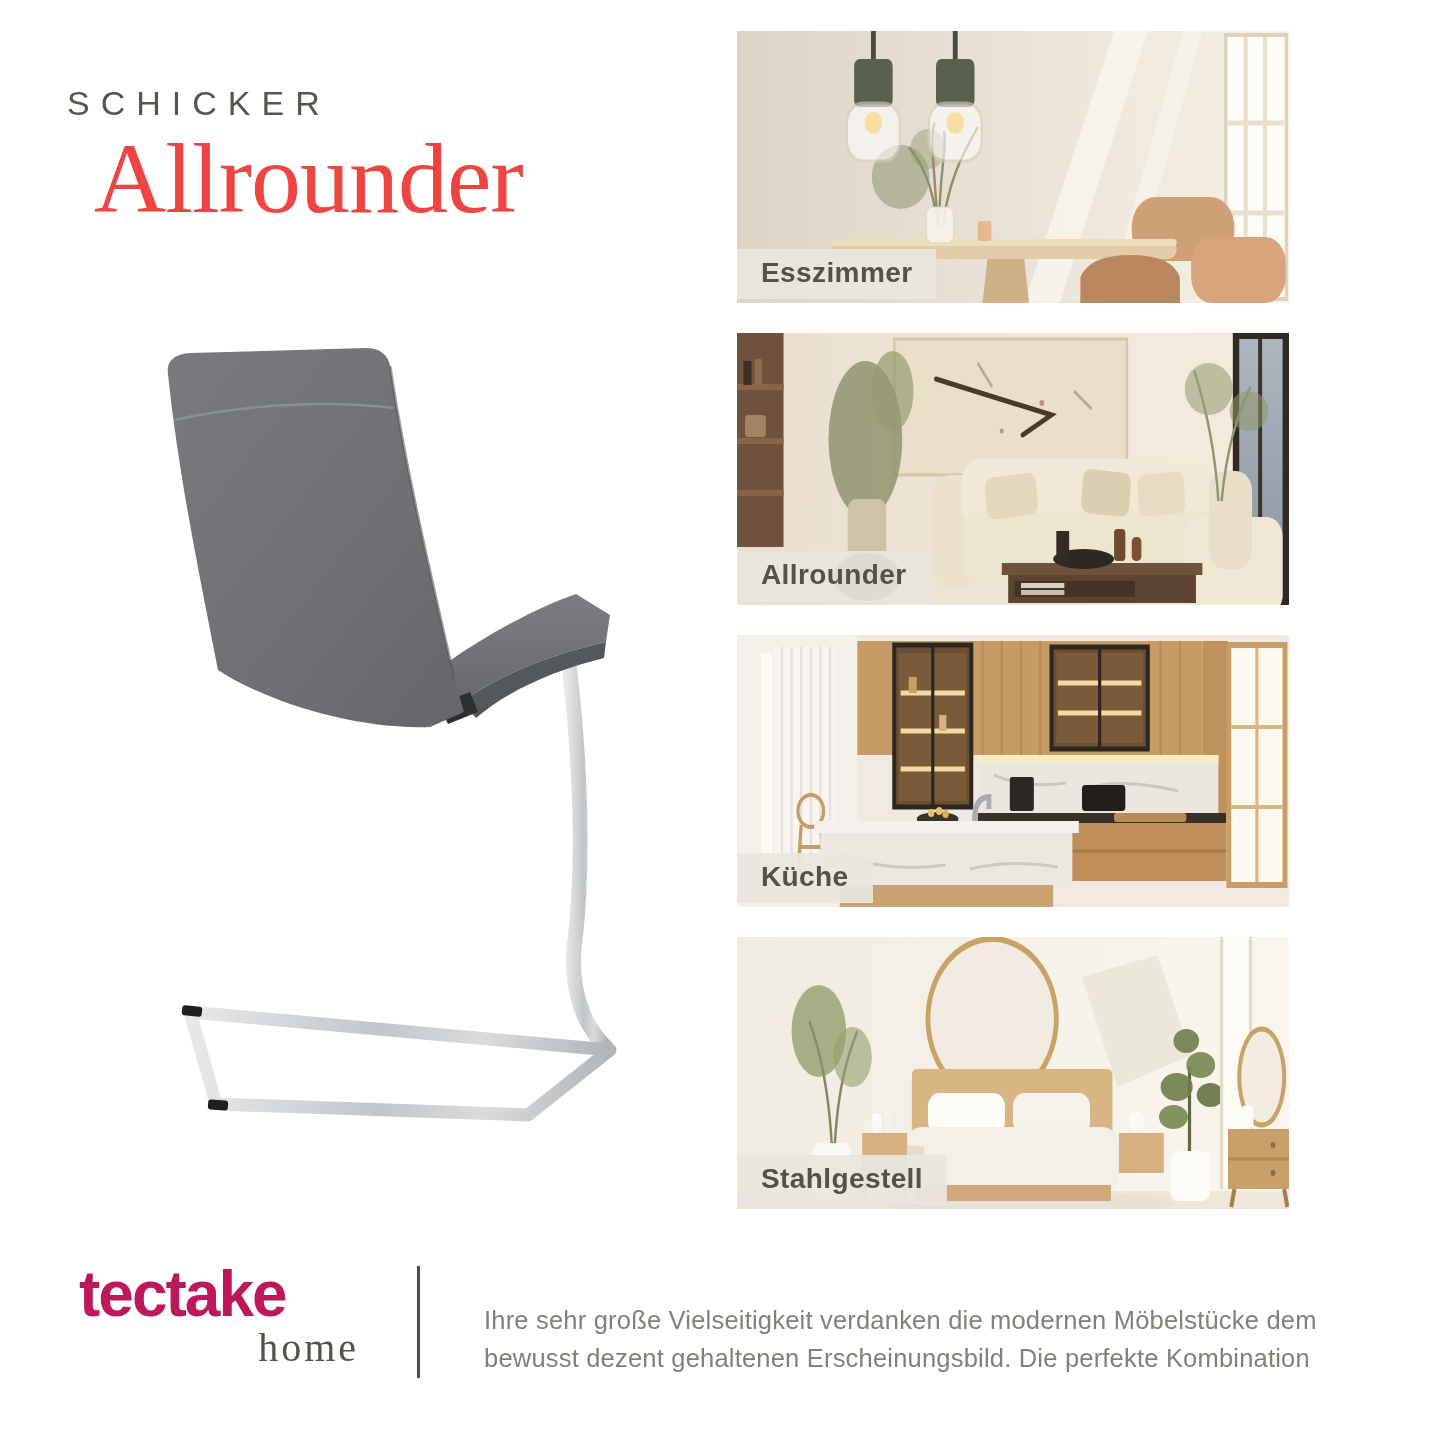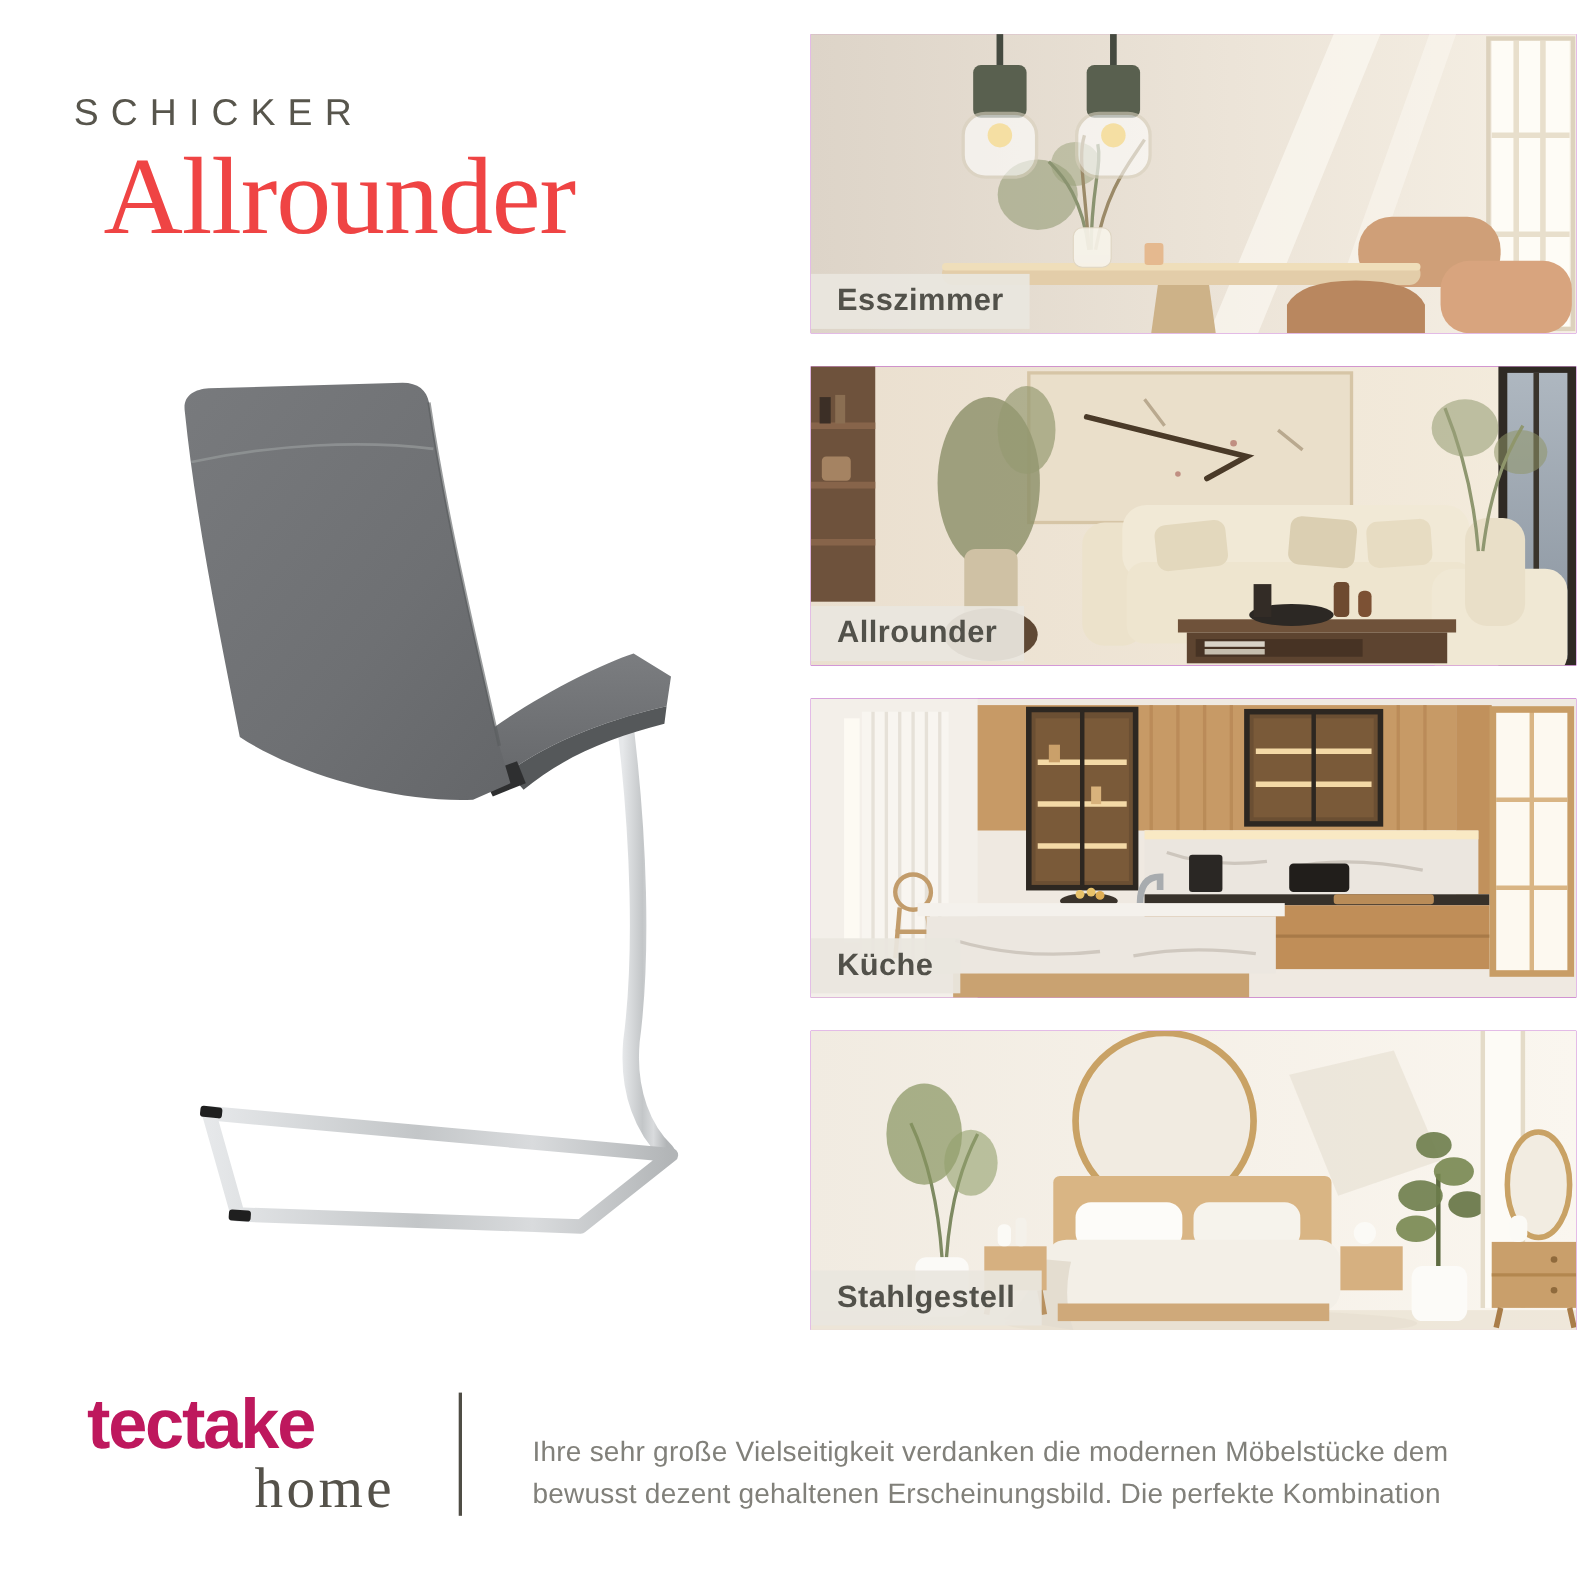--- a/index.html
+++ b/index.html
@@ -17,37 +17,37 @@
     font-family:"Liberation Serif",serif;font-weight:500;
     font-size:100px;line-height:1.05;color:#ef4444;letter-spacing:-1px;
   }
   
   .chair-photo{position:absolute;left:98px;top:332px;width:560px;height:800px;}
   
   .rooms{
     position:absolute;left:737px;top:31px;width:688px;
     display:flex;flex-direction:column;gap:30px;
   }
-  .room-card{position:relative;width:696px;height:272px;overflow:hidden;background:#a21caf;}
+  .room-card{position:relative;width:552px;height:272px;overflow:hidden;background:#404040;}
   .room-card svg{display:block;width:100%;height:100%;}
   .room-label{
     position:absolute;left:0;bottom:4px;
     background:rgba(233,230,223,0.93);
     color:#52514a;font-size:28px;font-weight:700;letter-spacing:.4px;
     padding:8px 24px 10px 24px;
   }
   
   .brand-block{position:absolute;left:79px;top:1262px;width:280px;}
   .brand{
     display:block;font-weight:700;font-size:64px;letter-spacing:-2px;
     color:#be185d;line-height:1;
   }
   .brand-sub{
     display:block;text-align:right;margin-top:2px;
-    font-family:"Liberation Serif",serif;font-size:52px;letter-spacing:3px;
+    font-family:"Liberation Serif",serif;font-size:40px;letter-spacing:3px;
     color:#55524a;line-height:1;
   }
   .footer-divider{
     position:absolute;left:417px;top:1266px;width:3px;height:112px;background:#4f4d45;
   }
   .description{
     position:absolute;left:484px;top:1301px;width:910px;
     font-size:25.5px;line-height:38px;color:#81807a;letter-spacing:.2px;
   }
 </style>

